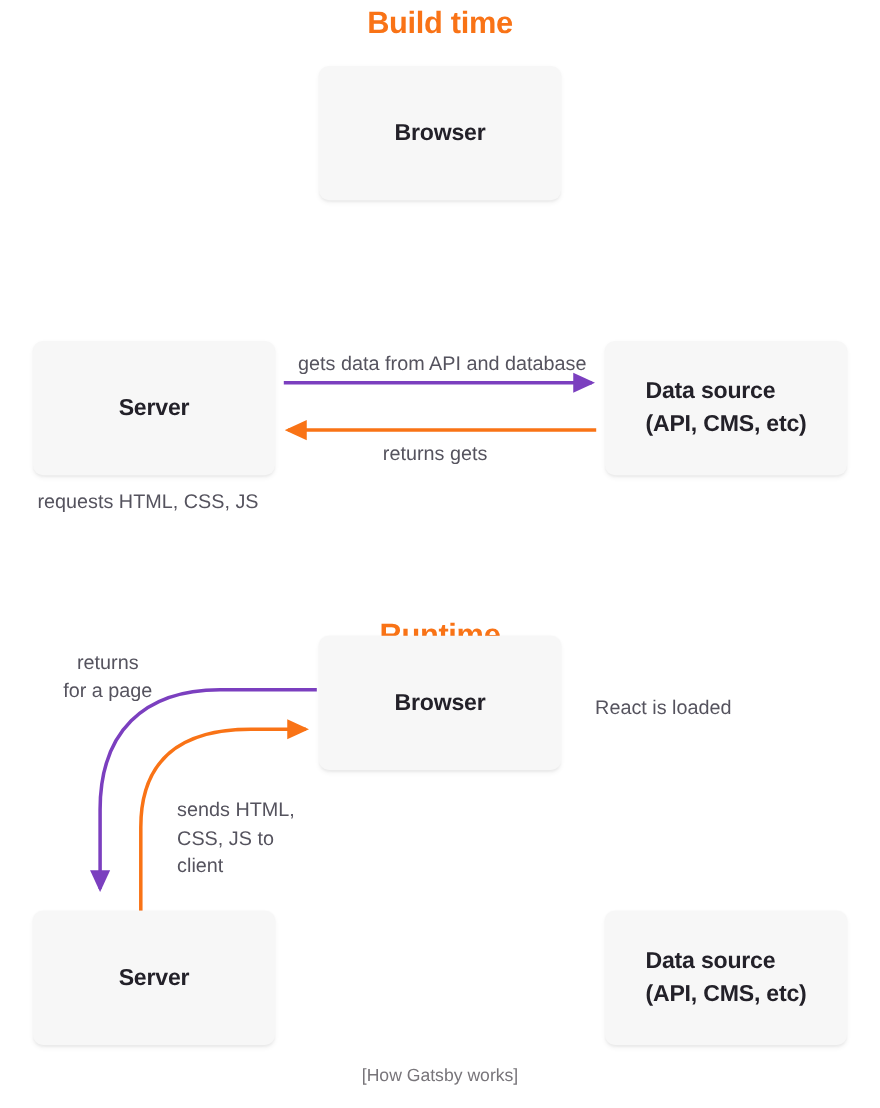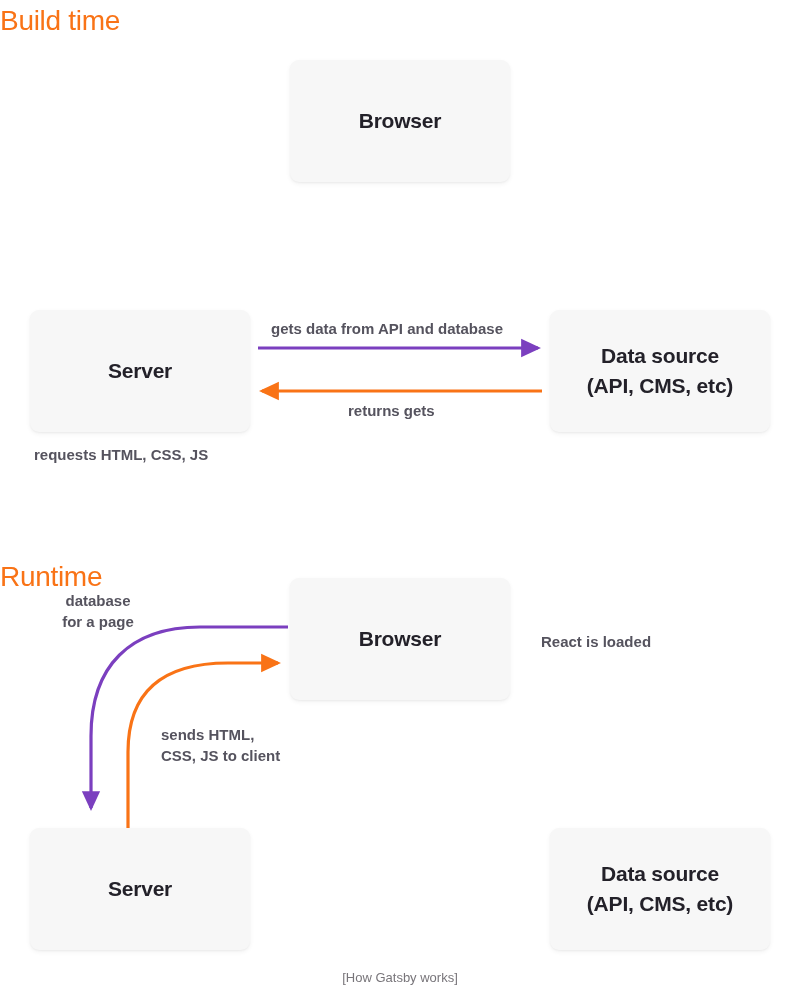--- a/index.html
+++ b/index.html
@@ -18,38 +18,39 @@
   #diagram {
     position: absolute;
     inset: 0;
     width: 800px;
     height: 1007px;
   }
 
   .section-title {
     position: absolute;
     width: 100%;
+    text-align: center;
     font-family: "Liberation Sans", sans-serif;
-    font-weight: normal;
+    font-weight: bold;
     font-size: 28px;
     letter-spacing: -0.3px;
     color: #f97316;
   }
   #title-build { top: 5px; }
   #title-runtime { top: 523px; margin-top: 38px; }
 
   .node-box {
     position: absolute;
     background: #f7f7f7;
     border-radius: 9px;
     box-shadow: 0 2px 5px rgba(0,0,0,0.055), 0 1px 2px rgba(0,0,0,0.04);
     display: flex;
     align-items: center;
     justify-content: center;
-    text-align: center;
+    text-align: left;
     color: #232129;
     font-family: "Liberation Sans", sans-serif;
     font-weight: bold;
     font-size: 21px;
     line-height: 1.42;
     letter-spacing: -0.2px;
     box-sizing: border-box;
     padding: 4px;
   }
 
@@ -57,42 +58,41 @@
   #box-server-build  { left: 30px;  top: 310px; width: 220px; height: 122px; }
   #box-source-build  { left: 550px; top: 310px; width: 220px; height: 122px; }
   #box-browser-run   { left: 290px; top: 578px; width: 220px; height: 122px; }
   #box-server-run    { left: 30px;  top: 828px; width: 220px; height: 122px; }
   #box-source-run    { left: 550px; top: 828px; width: 220px; height: 122px; }
 
   .edge-label {
     position: absolute;
     color: #55535e;
     font-family: "Liberation Sans", sans-serif;
-    font-size: 15px;
+    font-size: 18px;
     line-height: 1.42;
     white-space: pre-line;
-    font-weight: bold;
   }
 
   #label-gets-data   { left: 271px; top: 318px; }
   #label-returns     { left: 348px; top: 400px; }
   #label-generates   { left: 34px;  top: 444px; }
   #label-requests    { left: 55px;  top: 590px; text-align: center; width: 86px; }
   #label-sends       { left: 161px; top: 724px; text-align: left; width: 134px; }
   #label-react       { left: 541px; top: 631px; }
 
   #figure-caption {
     position: absolute;
     top: 970px;
     left: 0;
     width: 100%;
     text-align: center;
     color: #78757a;
     font-family: "Liberation Sans", sans-serif;
-    font-size: 13px;
+    font-size: 16px;
   }
 </style>
 </head>
 <body>
 
 <svg id="diagram" viewBox="0 0 800 1007" width="800" height="1007" xmlns="http://www.w3.org/2000/svg">
   <defs>
     <marker id="arrow-purple" viewBox="0 0 10 10" refX="8.5" refY="5" markerWidth="6.2" markerHeight="6.2" orient="auto-start-reverse">
       <path d="M 0 0.4 L 10 5 L 0 9.6 z" fill="#7b3fbf"></path>
     </marker>
@@ -127,21 +127,21 @@
 
 <div class="node-box" id="box-source-run" style="white-space: pre-line;">Data source
 (API, CMS, etc)</div>
 
 <div class="edge-label" id="label-gets-data">gets data from API and database</div>
 
 <div class="edge-label" id="label-returns">returns gets</div>
 
 <div class="edge-label" id="label-generates">requests HTML, CSS, JS</div>
 
-<div class="edge-label" id="label-requests">database
+<div class="edge-label" id="label-requests">returns
 for a page</div>
 
 <div class="edge-label" id="label-sends">sends HTML,
 CSS, JS to client</div>
 
 <div class="edge-label" id="label-react">React is loaded</div>
 
 <div id="figure-caption">[How Gatsby works]</div>
 
 </body></html>

